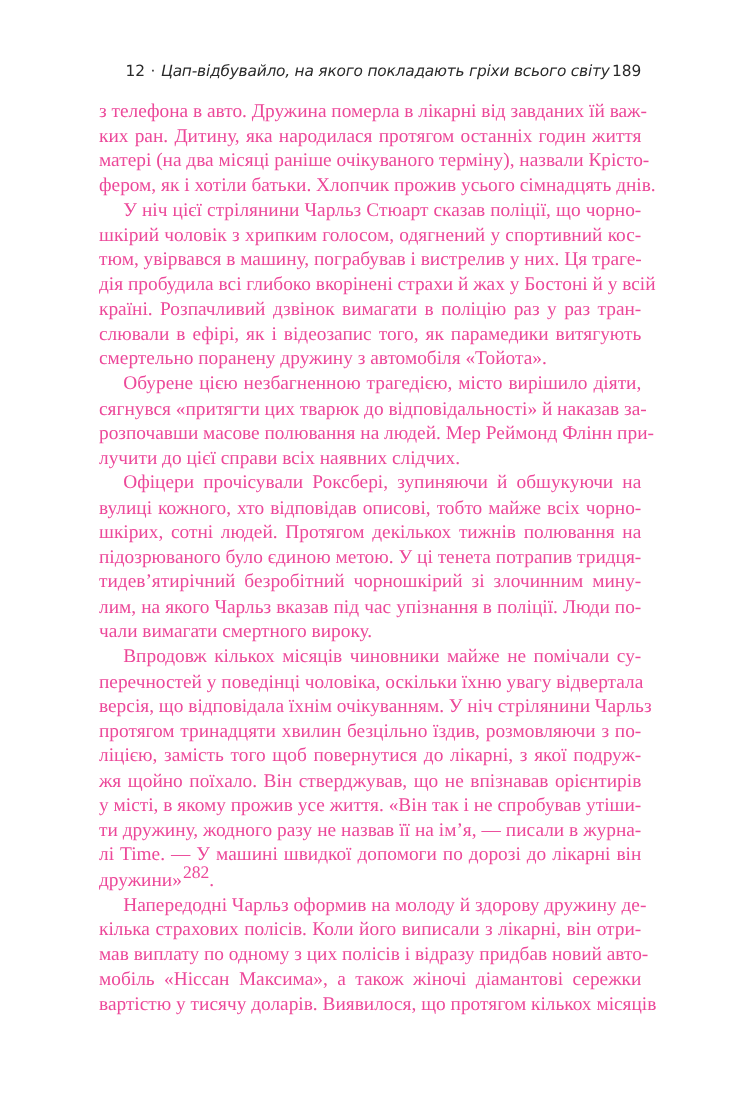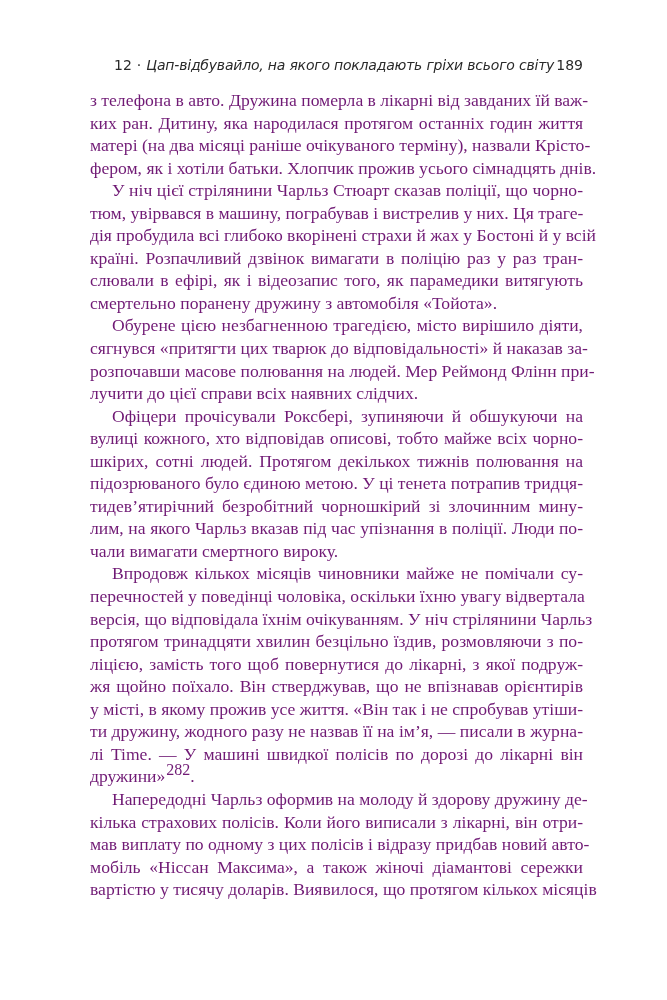--- a/index.html
+++ b/index.html
@@ -36,21 +36,21 @@
       margin: 0 5px;
     }
     .body-text {
       position: absolute;
       left: 90px;
       top: 89px;
       width: 493px;
       font-family: "Liberation Serif", serif;
       font-size: 17.6px;
       line-height: 22.55px;
-      color: #701a75;
+      color: #ec4899;
     }
     .line {
       display: block;
       white-space: nowrap;
       text-align: justify;
       text-align-last: justify;
       height: 22.55px;
     }
     .line.last {
       text-align-last: left;
@@ -77,20 +77,21 @@
 
 <div class="body-text" id="body-text">
     <div>
       <span class="line"><span>з телефона в авто. Дружина померла в лікарні від завданих їй важ-</span></span>
       <span class="line"><span>ких ран. Дитину, яка народилася протягом останніх годин життя</span></span>
       <span class="line"><span>матері (на два місяці раніше очікуваного терміну), назвали Крісто-</span></span>
       <span class="line last"><span>фером, як і хотіли батьки. Хлопчик прожив усього сімнадцять днів.</span></span>
     </div>
     <div>
       <span class="line indent"><span>У ніч цієї стрілянини Чарльз Стюарт сказав поліції, що чорно-</span></span>
+      <span class="line"><span>шкірий чоловік з хрипким голосом, одягнений у спортивний кос-</span></span>
       <span class="line"><span>тюм, увірвався в машину, пограбував і вистрелив у них. Ця траге-</span></span>
       <span class="line"><span>дія пробудила всі глибоко вкорінені страхи й жах у Бостоні й у всій</span></span>
       <span class="line"><span>країні. Розпачливий дзвінок вимагати в поліцію раз у раз тран-</span></span>
       <span class="line"><span>слювали в ефірі, як і відеозапис того, як парамедики витягують</span></span>
       <span class="line last"><span>смертельно поранену дружину з автомобіля «Тойота».</span></span>
     </div>
     <div>
       <span class="line indent"><span>Обурене цією незбагненною трагедією, місто вирішило діяти,</span></span>
       <span class="line"><span>сягнувся «притягти цих тварюк до відповідальності» й наказав за-</span></span>
       <span class="line"><span>розпочавши масове полювання на людей. Мер Реймонд Флінн при-</span></span>
@@ -107,21 +108,21 @@
     </div>
     <div>
       <span class="line indent"><span>Впродовж кількох місяців чиновники майже не помічали су-</span></span>
       <span class="line"><span>перечностей у поведінці чоловіка, оскільки їхню увагу відвертала</span></span>
       <span class="line"><span>версія, що відповідала їхнім очікуванням. У ніч стрілянини Чарльз</span></span>
       <span class="line"><span>протягом тринадцяти хвилин безцільно їздив, розмовляючи з по-</span></span>
       <span class="line"><span>ліцією, замість того щоб повернутися до лікарні, з якої подруж-</span></span>
       <span class="line"><span>жя щойно поїхало. Він стверджував, що не впізнавав орієнтирів</span></span>
       <span class="line"><span>у місті, в якому прожив усе життя. «Він так і не спробував утіши-</span></span>
       <span class="line"><span>ти дружину, жодного разу не назвав її на ім’я, — писали в журна-</span></span>
-      <span class="line"><span>лі Time. — У машині швидкої полісів по дорозі до лікарні він</span></span>
+      <span class="line"><span>лі Time. — У машині швидкої допомоги по дорозі до лікарні він</span></span>
       <span class="line last"><span>дружини»</span><sup>282</sup><span>.</span></span>
     </div>
     <div>
       <span class="line indent"><span>Напередодні Чарльз оформив на молоду й здорову дружину де-</span></span>
       <span class="line"><span>кілька страхових полісів. Коли його виписали з лікарні, він отри-</span></span>
       <span class="line"><span>мав виплату по одному з цих полісів і відразу придбав новий авто-</span></span>
       <span class="line"><span>мобіль «Ніссан Максима», а також жіночі діамантові сережки</span></span>
       <span class="line" style="text-align-last: justify;"><span>вартістю у тисячу доларів. Виявилося, що протягом кількох місяців</span></span>
     </div>
   </div>

